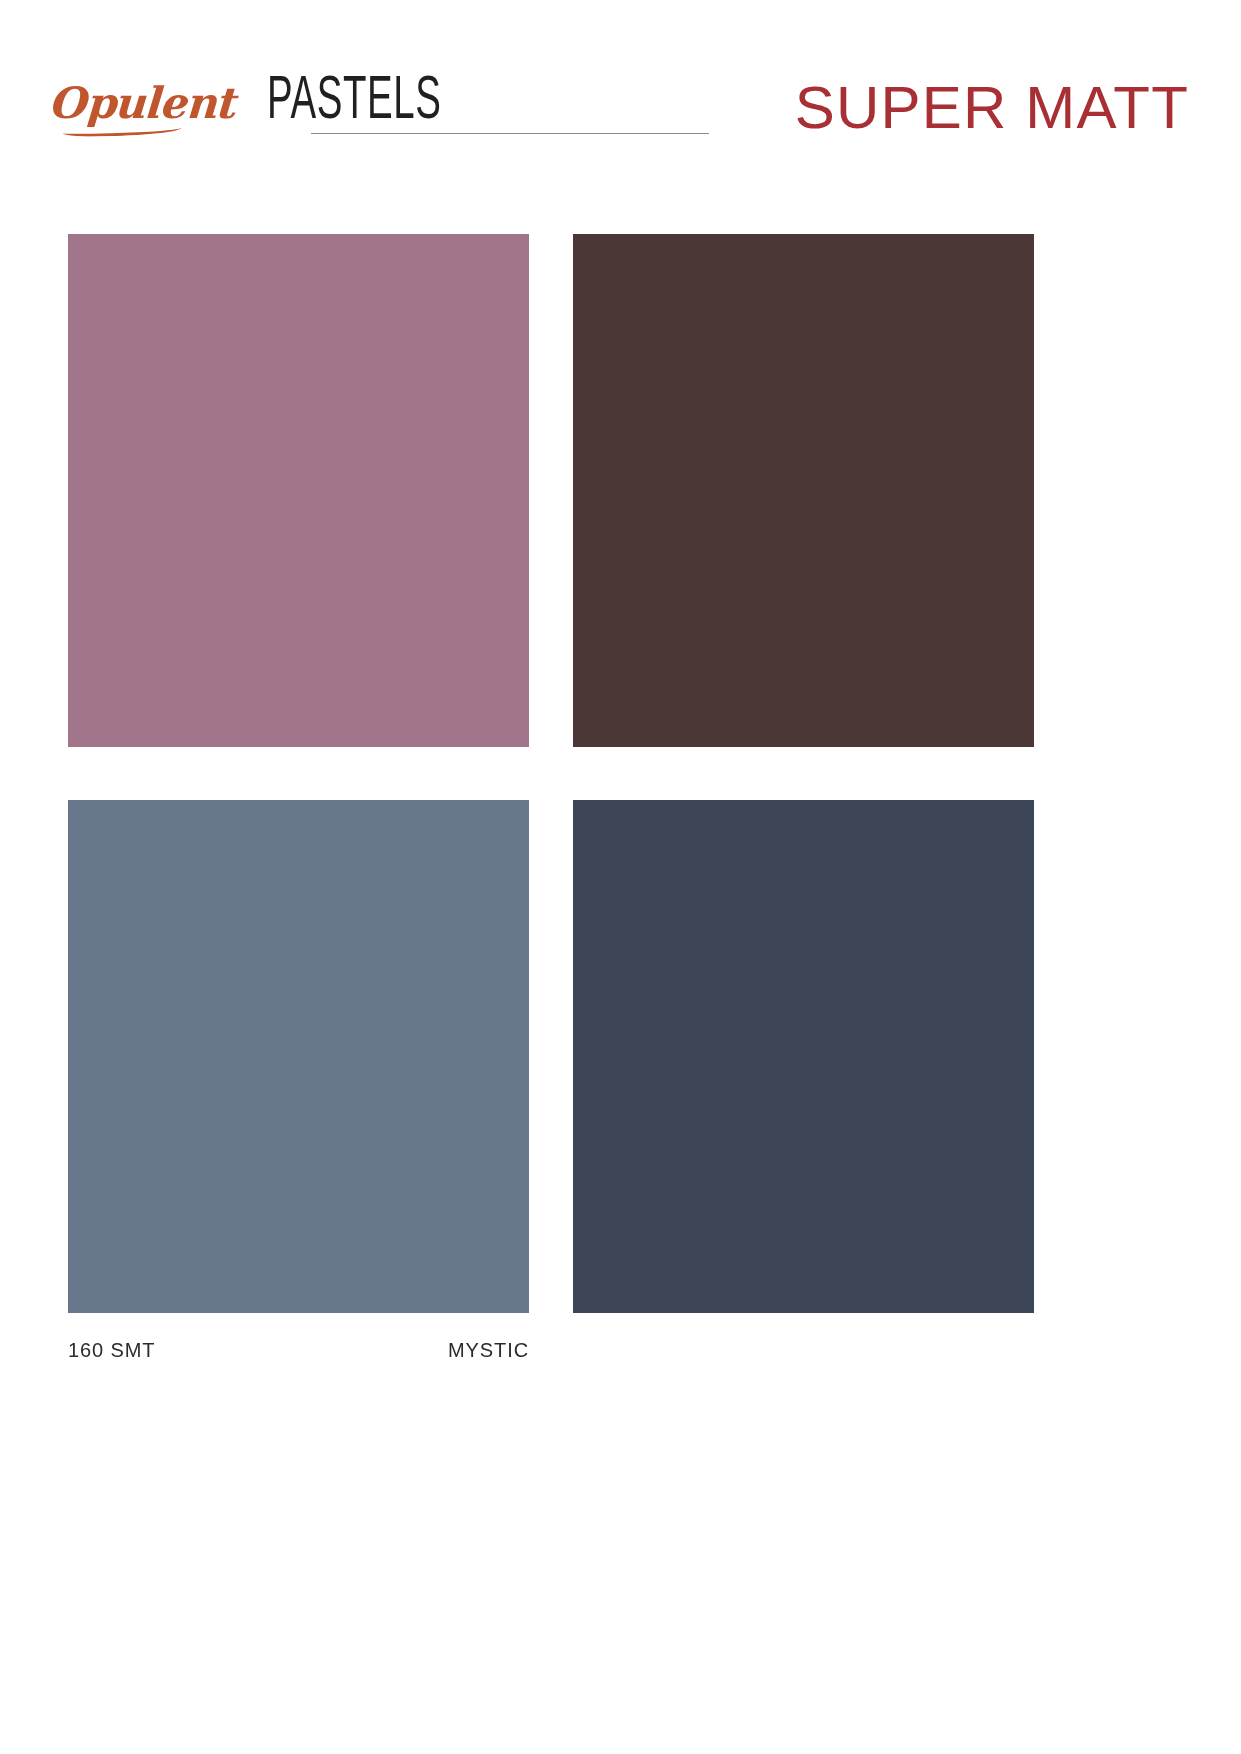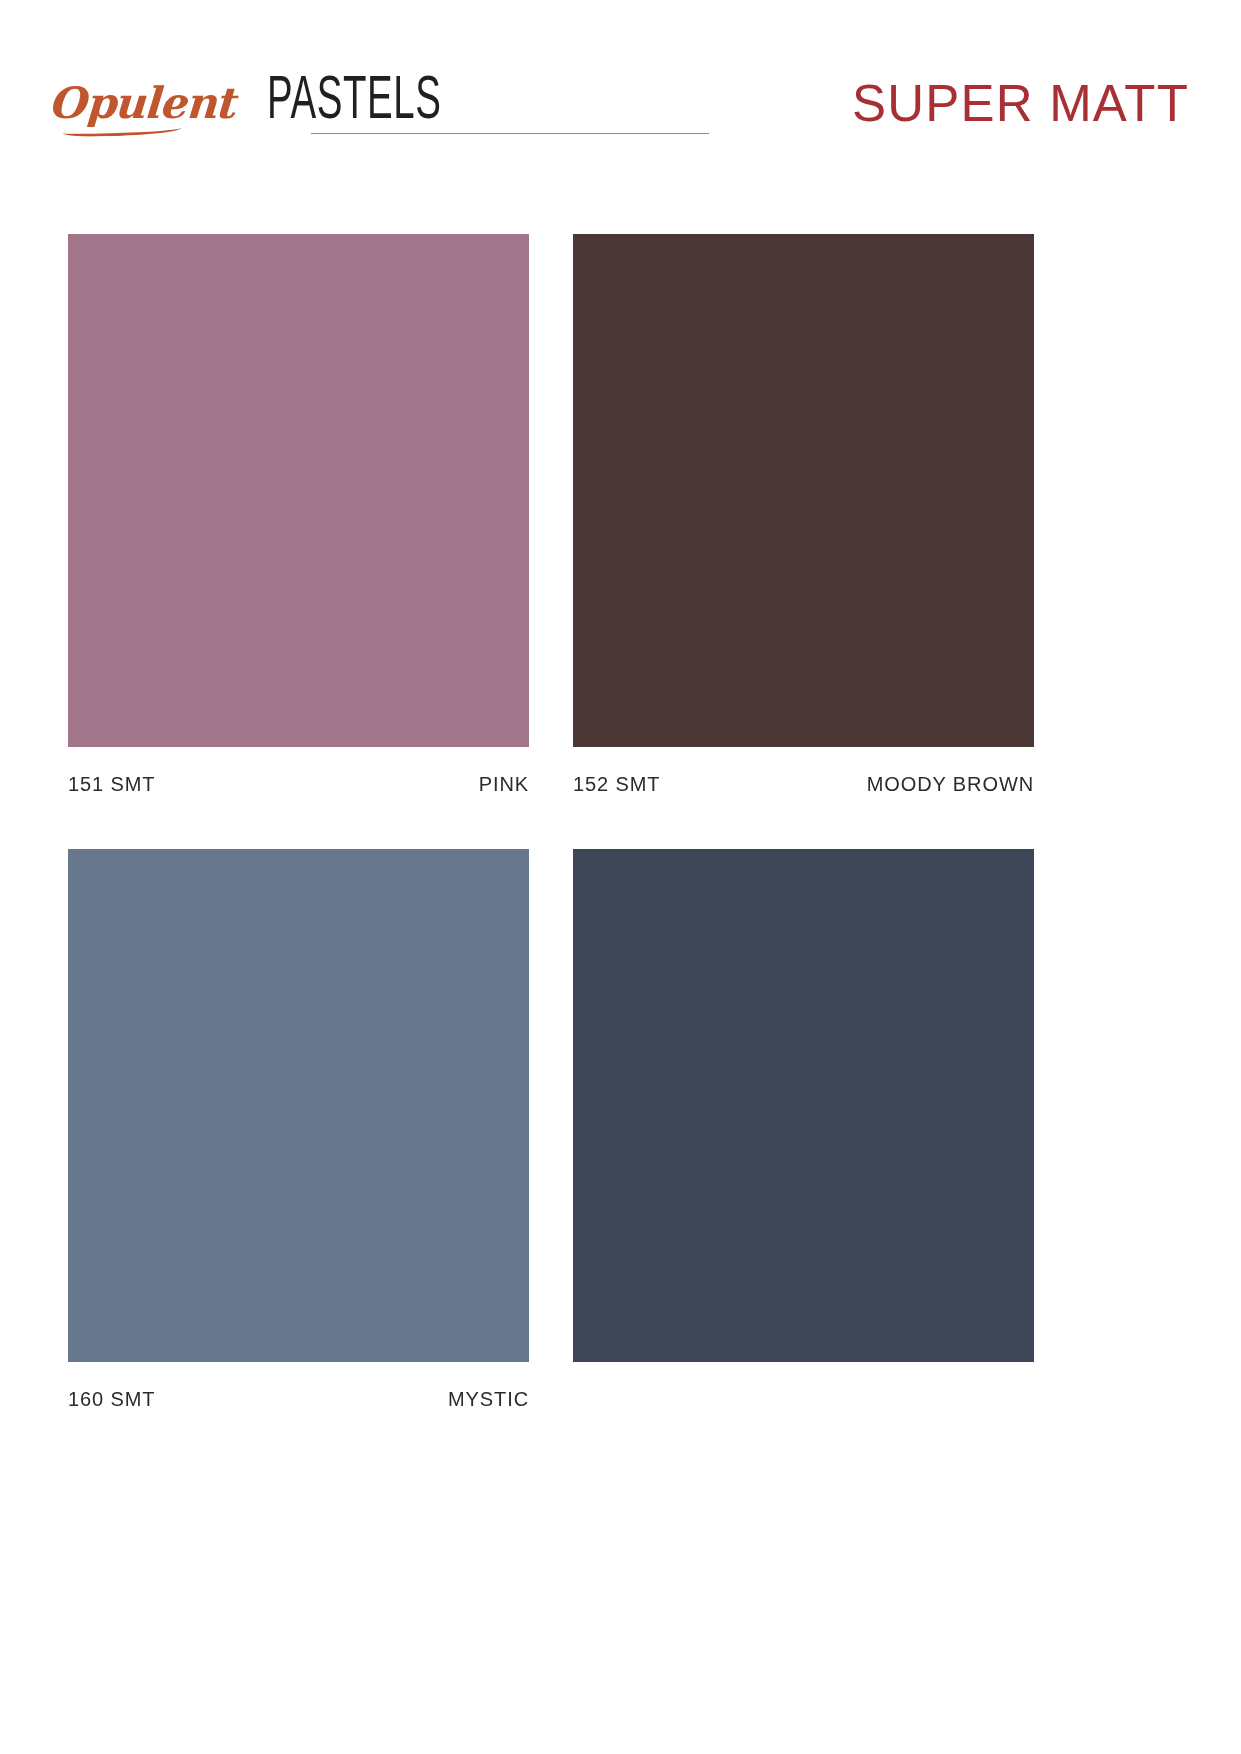--- a/index.html
+++ b/index.html
@@ -85,21 +85,21 @@
     height:1px;
     background:#8C8C8C;
   }
 
   .header-title {
     position:absolute;
     right:52px;
     top:78px;
     font-family:"Liberation Sans", sans-serif;
     font-weight:300;
-    font-size:51px;
+    font-size:60px;
     line-height:1;
     letter-spacing:1.2px;
     color:#A82F33;
     white-space:nowrap;
   }
 
   
   .grid {
     position:absolute;
     left:68px;
@@ -154,32 +154,24 @@
 
     <div class="header-rule" style="background: rgb(140, 140, 140);"></div>
 
     <div class="header-title" style="color: rgb(168, 47, 51);">SUPER MATT</div>
   </div>
 
   <div class="grid">
 
     <div class="cell">
       <div class="swatch" style="background: rgb(162, 118, 138);"></div>
-      <div class="caption">
-        <span class="code">151 SMT</span>
-        <span class="name">PINK</span>
-      </div>
     </div>
 
     <div class="cell">
       <div class="swatch" style="background: rgb(75, 55, 53);"></div>
-      <div class="caption">
-        <span class="code">152 SMT</span>
-        <span class="name">MOODY BROWN</span>
-      </div>
     </div>
 
     <div class="cell row2">
       <div class="swatch" style="background: rgb(104, 120, 140);"></div>
       <div class="caption">
         <span class="code">160 SMT</span>
         <span class="name">MYSTIC</span>
       </div>
     </div>
 

